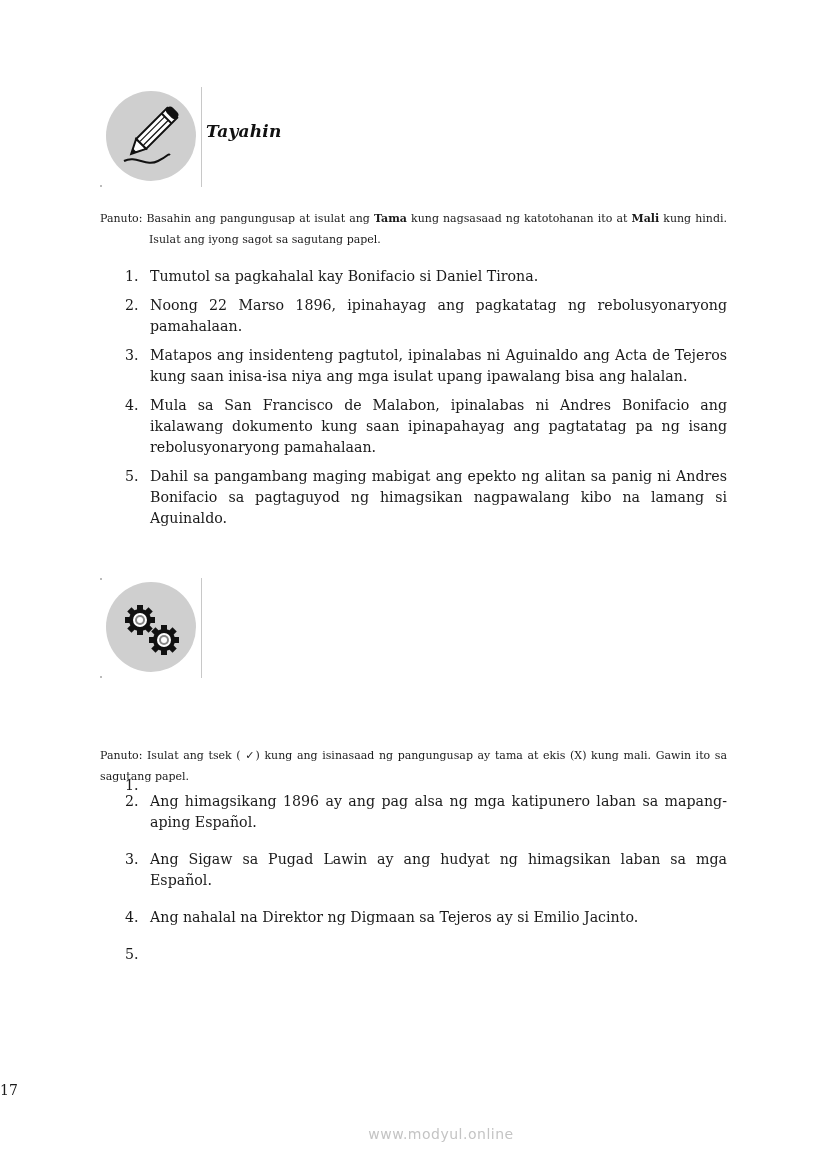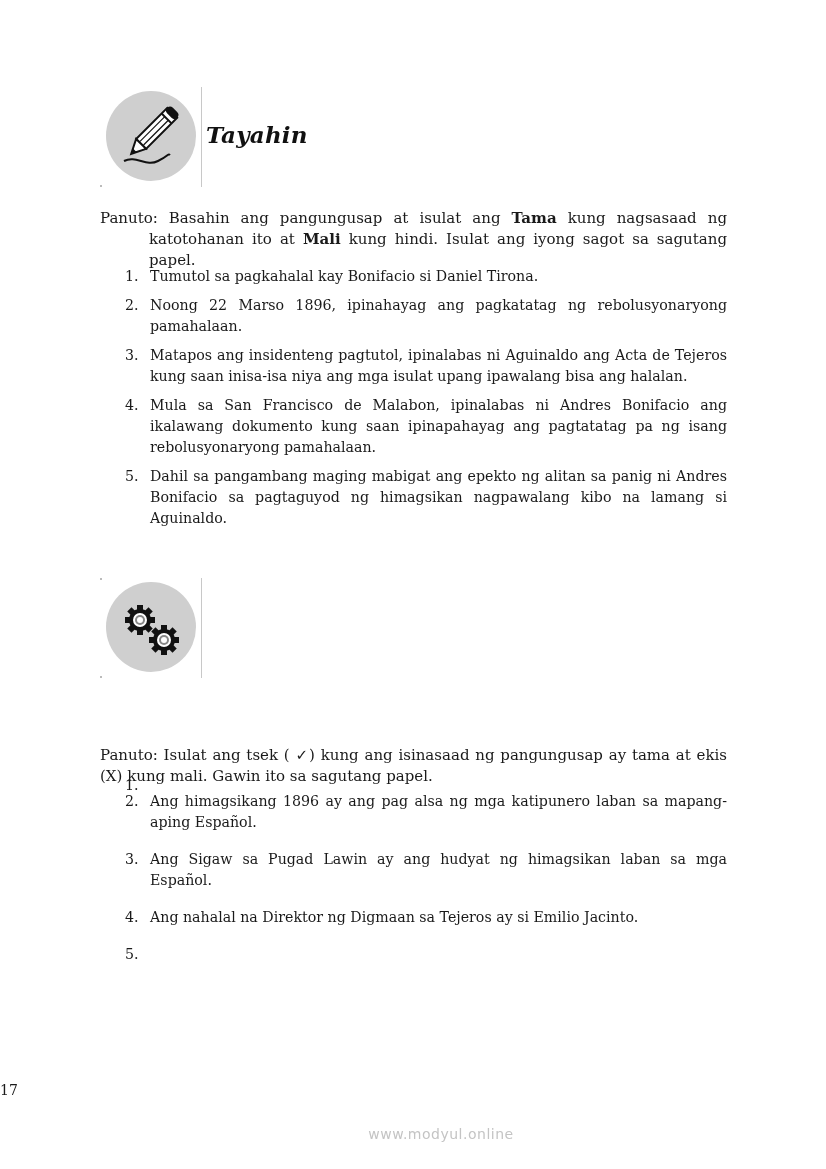--- a/index.html
+++ b/index.html
@@ -4,24 +4,24 @@
 <style>
   html, body { margin: 0; padding: 0; background: #ffffff; }
   body { width: 826px; height: 1169px; position: relative; overflow: hidden;
          font-family: "DejaVu Serif", serif; color: #1a1a1a; }
   .section-header { position: absolute; left: 100px; height: 104px; width: 500px; }
   .icon-circle { position: absolute; left: 6px; top: 4px; width: 90px; height: 90px;
                  border-radius: 50%; background: #cfcfcf; }
   .icon-circle svg { position: absolute; left: 0; top: 0; width: 90px; height: 90px; }
   .vline { position: absolute; left: 101px; top: 0; width: 1px; height: 100px; background: #c8c8c8; }
   .tick-mark { position: absolute; left: 0; width: 2px; height: 2px; background: #bbb; }
-  .section-title { position: absolute; left: 106px; top: 34px; font-size: 23px;
+  .section-title { position: absolute; left: 106px; top: 34px; font-size: 17px;
                    font-style: italic; font-weight: bold; color: #111;
                    font-family: "DejaVu Serif", serif; letter-spacing: 0.2px; }
-  .instr { position: absolute; left: 100px; width: 627px; font-size: 15px; line-height: 21px;
+  .instr { position: absolute; left: 100px; width: 627px; font-size: 11px; line-height: 21px;
            text-align: justify; }
   .instr.hang { padding-left: 49px; text-indent: -49px; box-sizing: border-box; }
   .qlist { position: absolute; left: 100px; width: 627px; margin: 0; padding: 0; list-style: none; }
   .qitem { position: relative; padding-left: 50px; font-size: 14.2px; line-height: 21px;
            text-align: justify; }
   .qnum { position: absolute; left: 25px; top: 0; }
   .page-num { position: absolute; left: 0; width: 826px; top: 1082px; 
               font-size: 14px; }
   .watermark { position: absolute; left: 0; width: 826px; top: 1126px; text-align: center;
                font-size: 14px; color: #c4c4c4; font-family: "DejaVu Sans", sans-serif;

